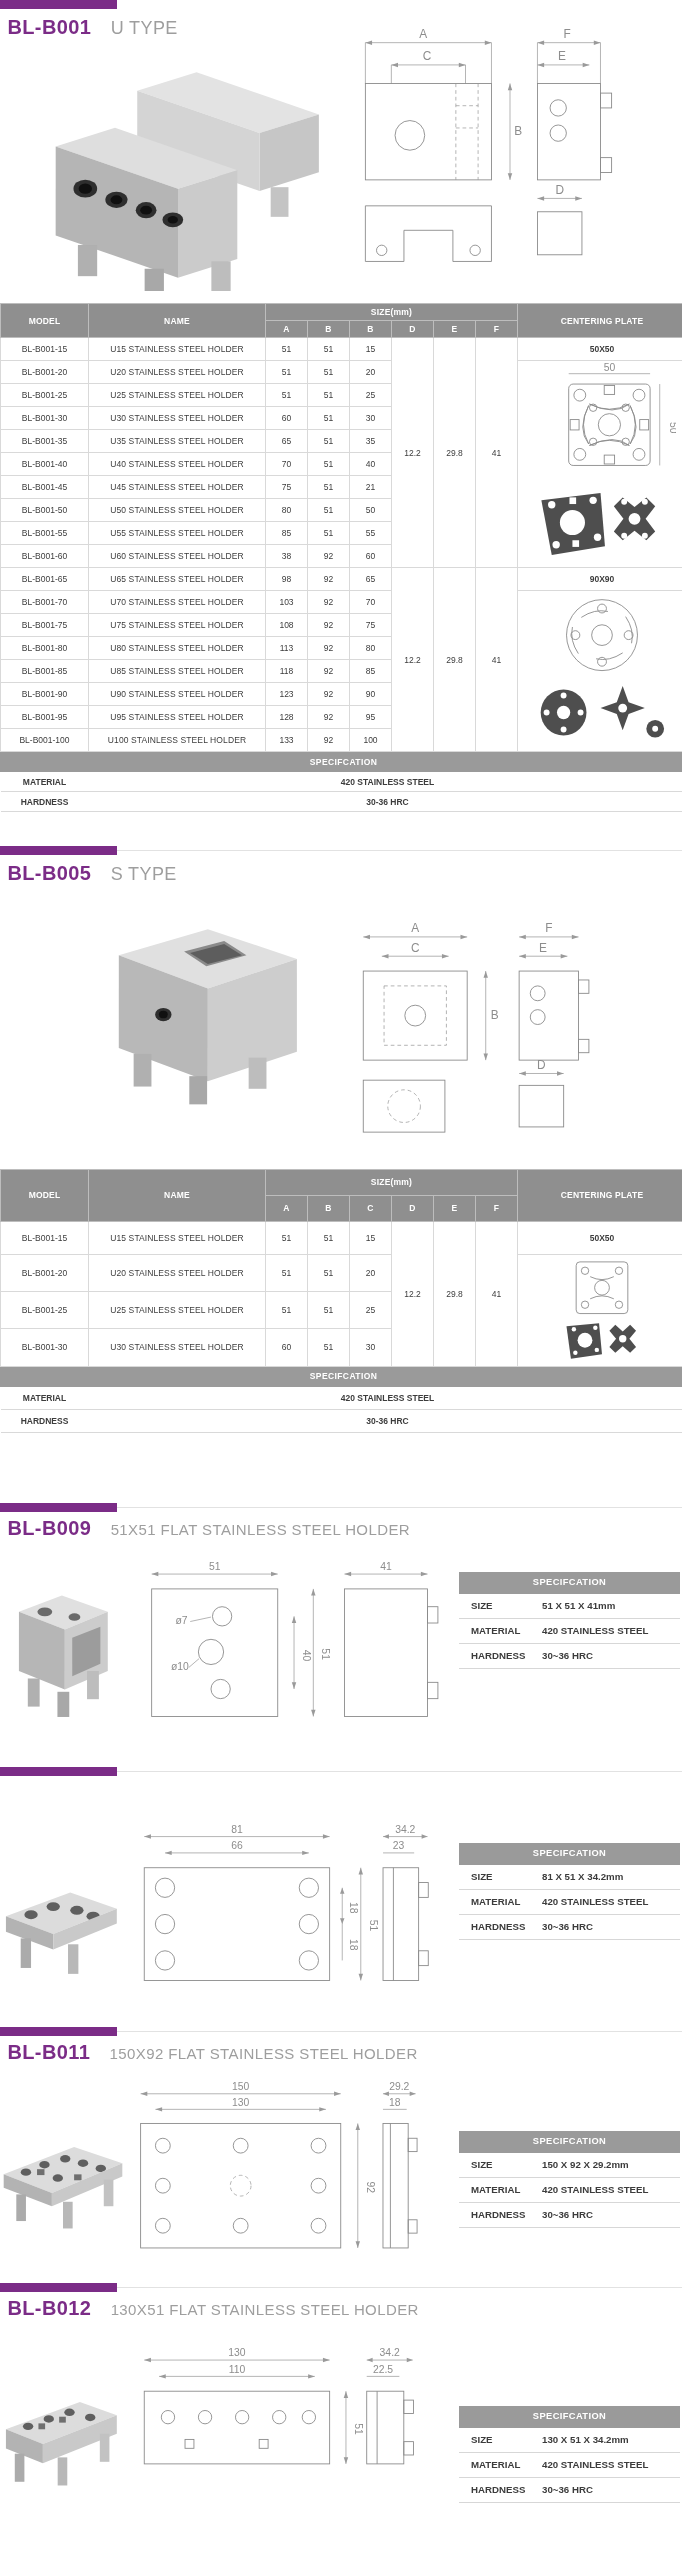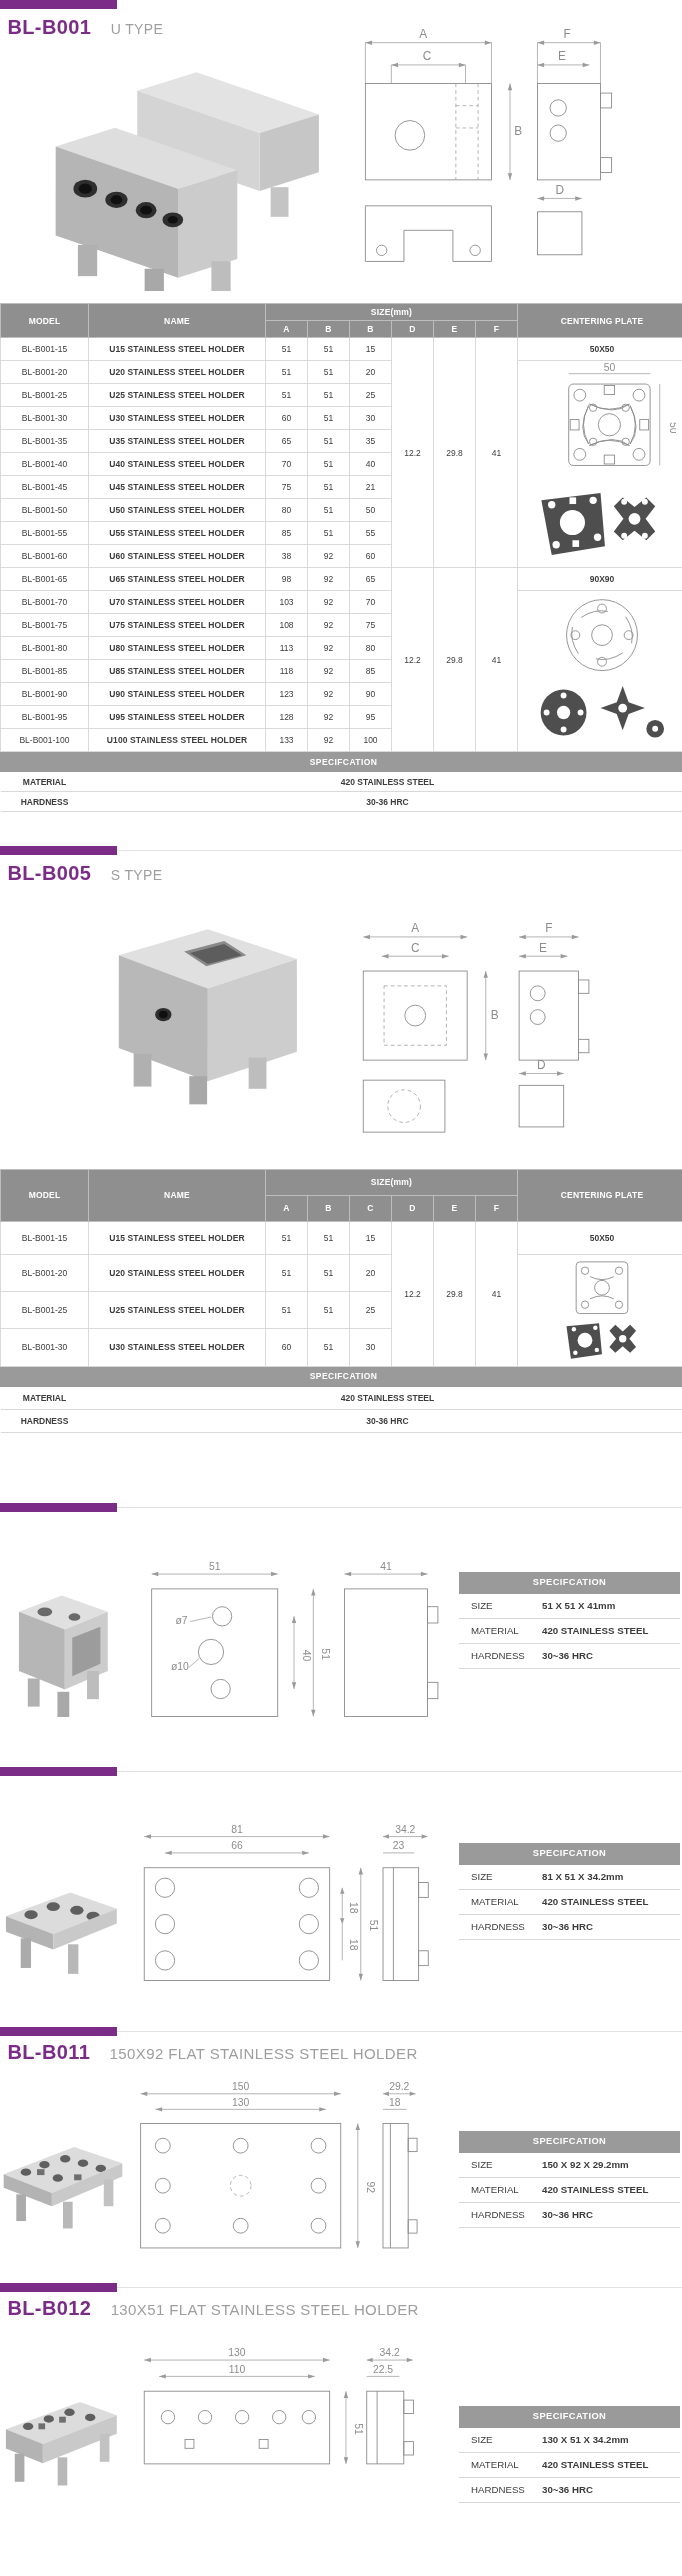--- a/index.html
+++ b/index.html
@@ -6,44 +6,44 @@
   *{box-sizing:border-box}
   html,body{margin:0;padding:0}
   body{width:683px;height:2576px;background:#fff;font-family:"Liberation Sans",sans-serif;color:#444;position:relative}
   .section{position:relative}
   .divider{position:absolute;top:0;left:0;right:0;border-top:0.7px solid #e2e2e2}
   .bar{position:absolute;left:0;width:117px;height:9px;background:var(--accent)}
   .bar.top0{top:0}
   .bar.ondiv{top:-4.5px}
   .title{position:absolute;left:7.4px;display:flex;align-items:baseline;gap:19.3px;white-space:nowrap}
   .code{font-size:20px;font-weight:bold;color:var(--accent);letter-spacing:0.4px}
-  .sub{font-size:14px;color:#9e9e9e;letter-spacing:0.4px}
+  .sub{font-size:18px;color:#9e9e9e;letter-spacing:0.4px}
   .sub.small{font-size:15px}
   svg text{font-family:"Liberation Sans",sans-serif}
   .dwtext{fill:#8d8d8d;font-size:14px}
   .dwletter{fill:#8d8d8d;font-size:16px}
   .tl{stroke:#9a9a9a;stroke-width:1;fill:none}
   .ol{stroke:#8a8a8a;stroke-width:1.2;fill:none}
   .dash{stroke:#9a9a9a;stroke-width:1;fill:none;stroke-dasharray:5 4}
   
   table.big{position:absolute;left:0;width:683px;border-collapse:collapse;table-layout:fixed;font-size:8.5px}
   table.big th{background:var(--header_gray);color:#fff;font-weight:bold;border:0.7px solid #bdbdbd;padding:3px 1.5px;letter-spacing:0.2px}
   table.big td{border:0.7px solid #d9d9d9;text-align:center;padding:6px 1.5px;color:#3c3c3c;background:#fff}
   table.big.tall td{padding:11px 1.5px}
-  table.big td.nm{font-weight:700;letter-spacing:0.1px}
+  table.big td.nm{font-weight:400;letter-spacing:0.1px}
   table.big td.pl{font-weight:600}
   table.big td.plate-cell{padding:1.5px 0;vertical-align:top}
   table.big td.band{background:var(--band_gray);color:#fff;font-weight:bold;border:0.7px solid var(--band_gray);padding:4.5px 1.5px;letter-spacing:0.4px}
   table.big tr.specrow td{border-left:none;border-right:none;padding:4.5px 1.5px;font-weight:600}
   
   .spec{position:absolute;left:459px;width:221px;font-size:9.7px}
   .spec .hd{height:21.5px;background:var(--band_gray);color:#fff;font-weight:bold;text-align:center;line-height:21.5px;font-size:9.3px;letter-spacing:0.4px}
   .spec .row{display:flex;border-bottom:0.7px solid #d7d7d7;height:25px;align-items:center;color:#3c3c3c}
   .spec .row:first-of-type{border-top:0.7px solid #e6e6e6}
-  .spec .lbl{width:83px;padding-left:12px;font-weight:400}
+  .spec .lbl{width:83px;padding-left:12px;font-weight:700}
   .spec .val{font-weight:600}
   .abs{position:absolute}
 </style>
 </head>
 <body>
 
 <div class="section" style="height:850px">
   <div class="bar top0"></div>
   <div class="title" style="top:16.3px">
     <span class="code">BL-B001</span>
@@ -518,20 +518,24 @@
           <td style="padding:6px 1.5px">HARDNESS</td>
           <td colspan="8" style="padding:6px 1.5px">30-36 HRC</td>
         </tr>
     </tbody>
   </table>
 </div>
 
 <div class="section" style="height:264px">
   <div class="divider"></div>
   <div class="bar ondiv"></div>
+  <div class="title" style="top:10.4px">
+    <span class="code">BL-B009</span>
+    <span class="sub small">51X51 FLAT STAINLESS STEEL HOLDER</span>
+  </div>
 
   <svg class="abs" style="left:3.7px;top:53px" width="115" height="174" viewBox="0 0 155 235">
     <polygon points="20,70 78,48 140,70 82,94" fill="#e0e0e0"></polygon>
     <ellipse cx="55" cy="70" rx="10" ry="6" fill="#6a6a6a"></ellipse>
       <ellipse cx="95" cy="77" rx="8" ry="5" fill="#6a6a6a"></ellipse>
     <polygon points="20,70 82,94 82,175 20,150" fill="#b6b6b6"></polygon>
     <polygon points="82,94 140,70 140,150 82,175" fill="#cccccc"></polygon>
     <polygon points="92,105 130,90 130,140 92,157" fill="#9c9c9c"></polygon>
     <rect x="32" y="160" width="16" height="38" fill="#b0b0b0"></rect>
       <rect x="72" y="178" width="16" height="34" fill="#a8a8a8"></rect>

